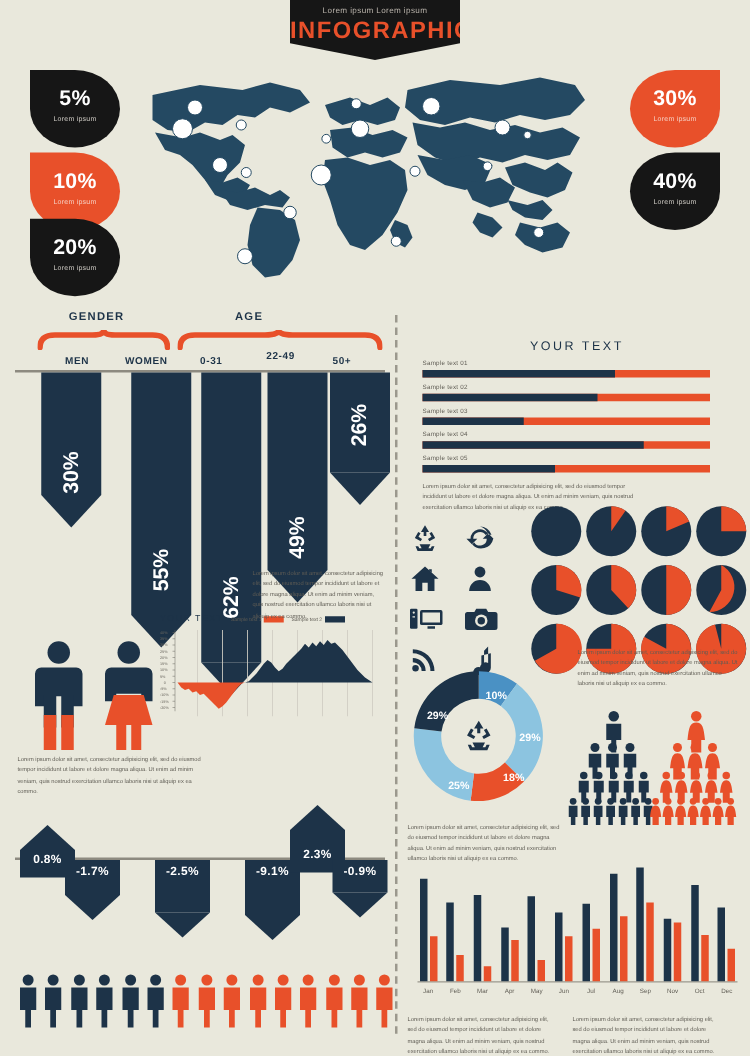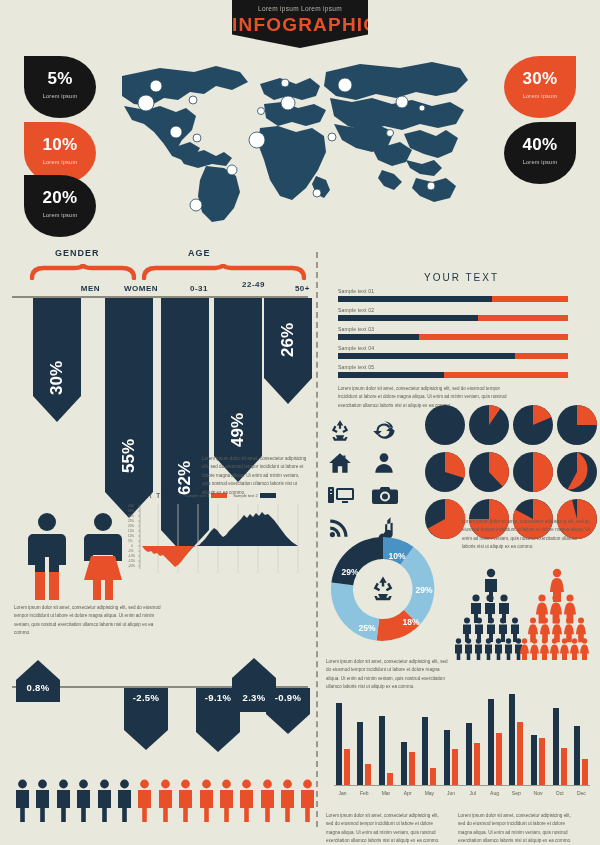--- a/index.html
+++ b/index.html
@@ -41,21 +41,21 @@
   
   .vdash {
     position: absolute; left: 316px; top: 252px; width: 0; height: 575px;
     border-left: 2px dashed #9b988d;
   }
 
   
   .sec-label { position: absolute; font-size: 9px; font-weight: bold; color: #1d3348; letter-spacing: 1px; }
   .brace { position: absolute; height: 16px; }
   .brace svg { display: block; }
-  .cat { position: absolute; font-size: 8px; font-weight: bold; color: #1d3348; text-align: right; letter-spacing: .5px; }
+  .cat { position: absolute; font-size: 8px; font-weight: bold; color: #1d3348; text-align: left; letter-spacing: .5px; }
   .baseline { position: absolute; left: 12px; top: 296px; width: 296px; height: 2px; background: #8d8a80; }
   .darrow { position: absolute; background: transparent; }
   .darrow .shaft { background: #1d3348; width: 100%; }
   .darrow .head {
     width: 0; height: 0; margin: 0 auto;
     border-left: 24px solid transparent; border-right: 24px solid transparent;
     border-top: 26px solid #1d3348;
   }
   .darrow .val {
     position: absolute; color: #fff; font-size: 17px; font-weight: bold;
@@ -629,31 +629,36 @@
     </svg>
   </div>
 
   <div class="growth">
     <div class="gline"></div>
     <div class="ga" style="left:4px;top:22px;width:44px">
       <div class="gh-up"></div>
         <div class="gs" style="height:22px"></div>
       <div class="gv" style="position:absolute;top:22px">0.8%</div>
     </div>
+    <div class="ga" style="left:40px;top:50px;width:44px">
+      <div class="gs" style="height:28px"></div>
+        <div class="gh-dn"></div>
+      <div class="gv" style="position:absolute;top:4px">-1.7%</div>
+    </div>
     <div class="ga" style="left:112px;top:50px;width:44px">
       <div class="gs" style="height:42px"></div>
         <div class="gh-dn"></div>
       <div class="gv" style="position:absolute;top:4px">-2.5%</div>
     </div>
     <div class="ga" style="left:184px;top:50px;width:44px">
       <div class="gs" style="height:44px"></div>
         <div class="gh-dn"></div>
       <div class="gv" style="position:absolute;top:4px">-9.1%</div>
     </div>
-    <div class="ga" style="left:220px;top:20px;width:44px">
+    <div class="ga" style="left:220px;top:6px;width:44px">
       <div class="gh-up"></div>
         <div class="gs" style="height:34px"></div>
       <div class="gv" style="position:absolute;top:34px">2.3%</div>
     </div>
     <div class="ga" style="left:254px;top:50px;width:44px">
       <div class="gs" style="height:26px"></div>
         <div class="gh-dn"></div>
       <div class="gv" style="position:absolute;top:4px">-0.9%</div>
     </div>
   </div>

